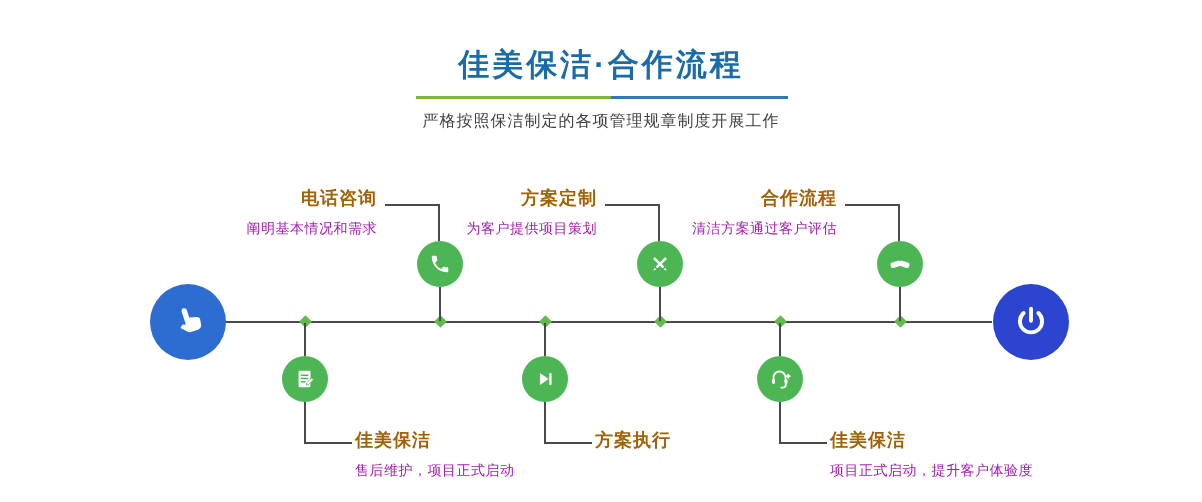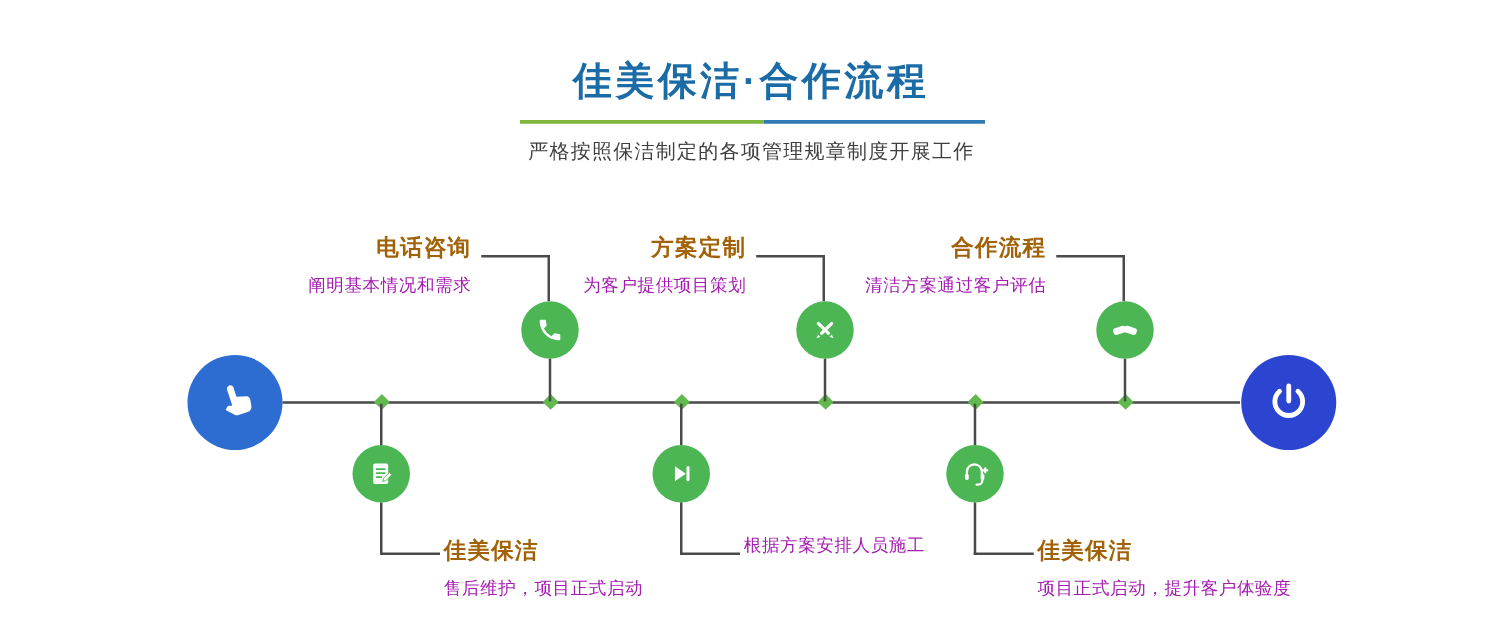--- a/index.html
+++ b/index.html
@@ -149,21 +149,21 @@
 
   <div class="stem bottom" style="left:544px"></div>
   <div class="circle-sm" style="left:522px; top:356px">
     <svg class="icon-svg" width="22" height="22" viewBox="0 0 24 24" fill="#ffffff">
       <path d="M6.5 5.5l9.5 6.5-9.5 6.5z"></path>
       <rect x="16.6" y="5.5" width="2.6" height="13" rx="1"></rect>
     </svg>
   </div>
   <div class="bracket-bottom" style="left:544px"></div>
   <div class="label-bottom" style="left:595px">
-    <div class="step-desc">根据方案安排人员施工</div>
+    <div class="step-label">方案执行</div>
   </div>
 
   <div class="stem bottom" style="left:779px"></div>
   <div class="circle-sm" style="left:757px; top:356px">
     <svg class="icon-svg" width="24" height="24" viewBox="0 0 24 24" fill="none" stroke="#ffffff" stroke-width="1.8" stroke-linecap="round">
       <path d="M5.5 13v-2.5a6 6 0 0 1 12 0V13"></path>
       <rect x="4" y="12" width="3" height="5" rx="1.4" fill="#ffffff" stroke="none"></rect>
       <rect x="16.5" y="12" width="3" height="5" rx="1.4" fill="#ffffff" stroke="none"></rect>
       <path d="M17.8 17v.6a3 3 0 0 1-3 3h-1.6"></path>
       <path d="M20.2 7.6v3.2"></path>

